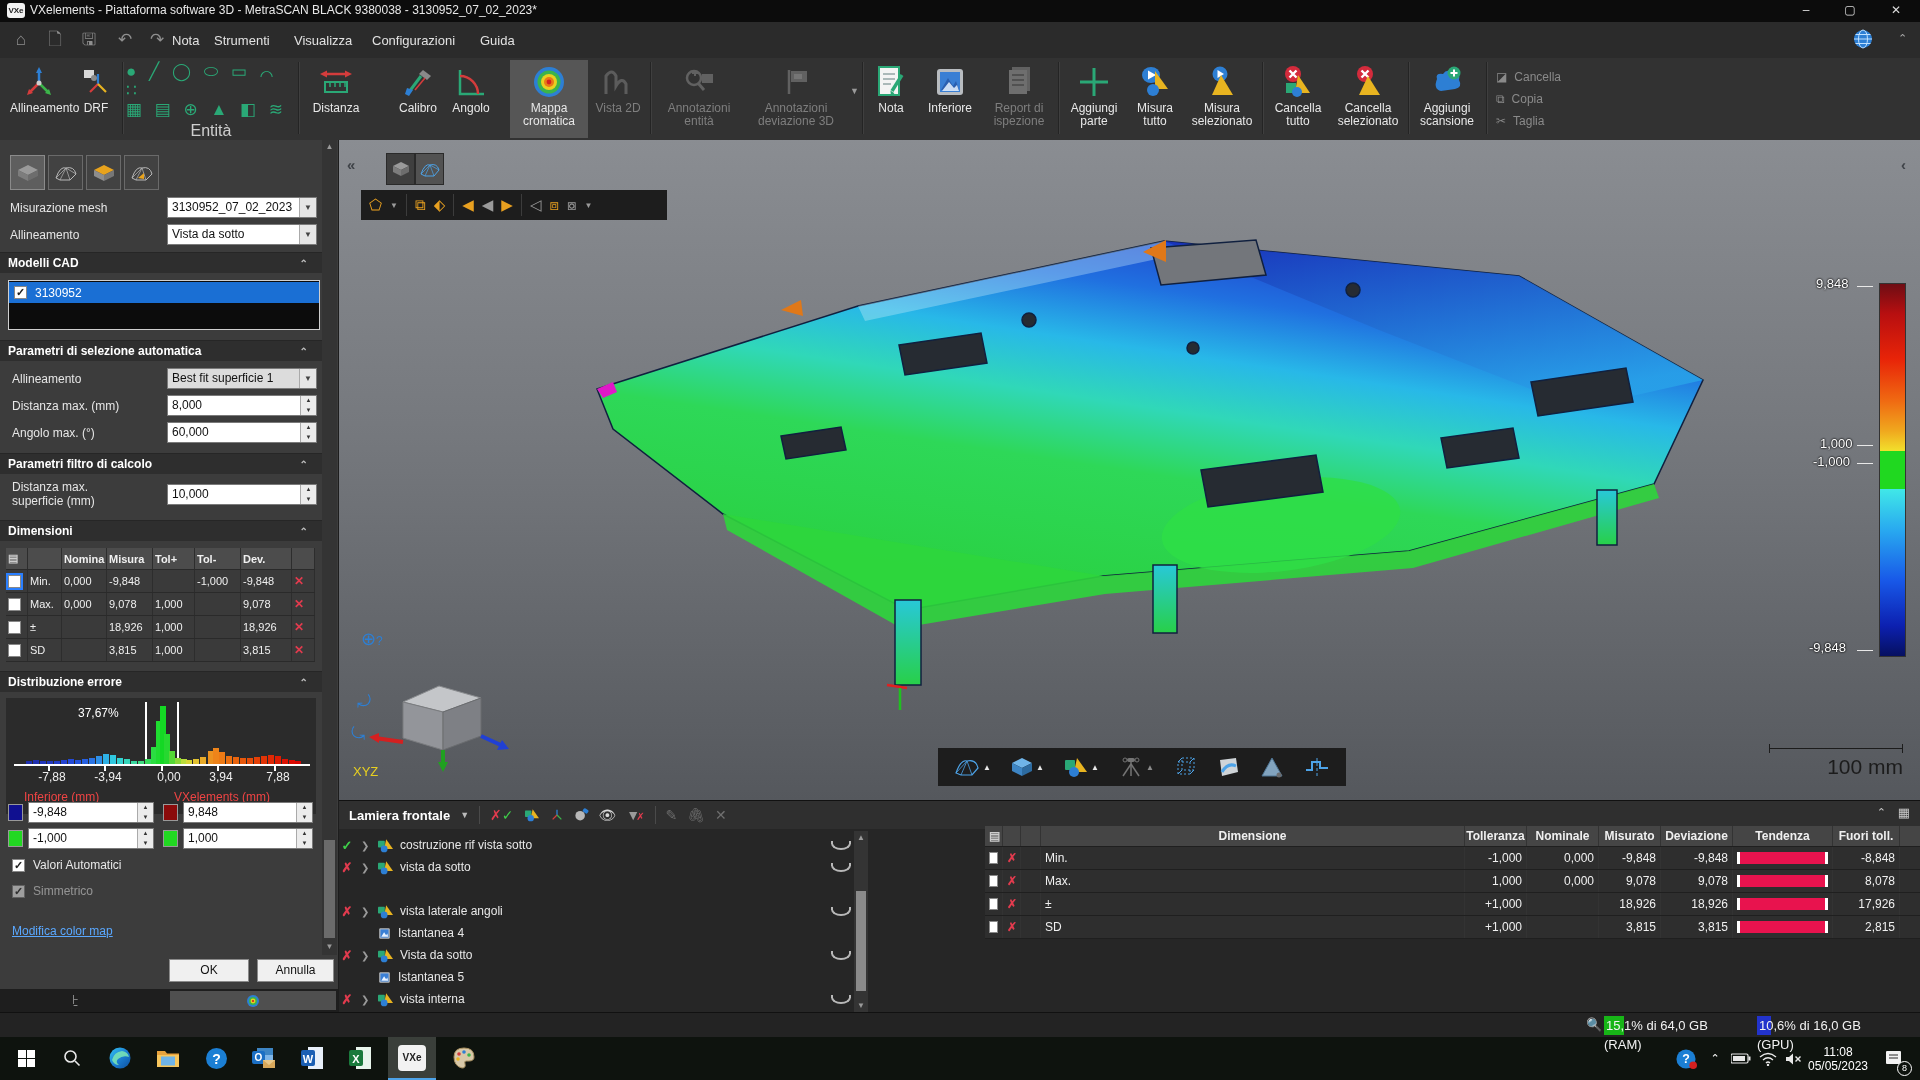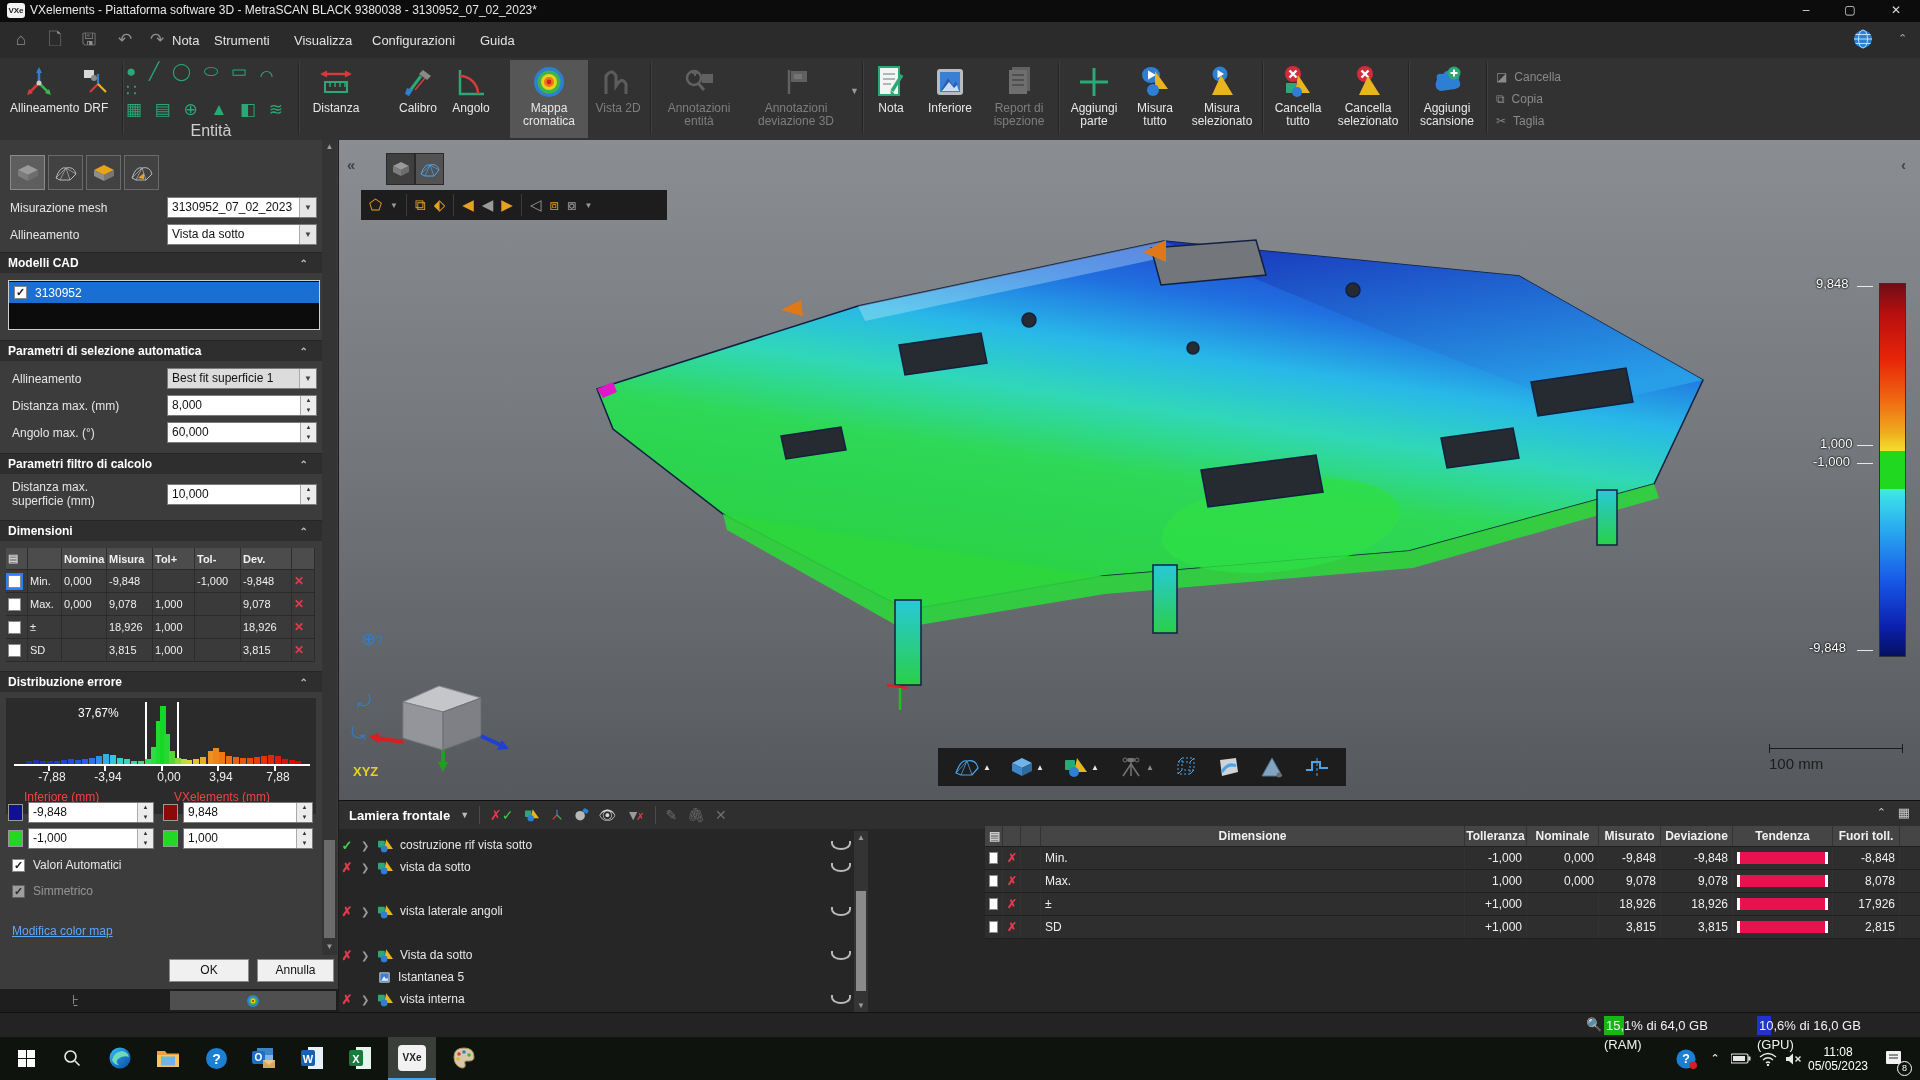--- a/index.html
+++ b/index.html
@@ -87,21 +87,21 @@
   .caret-up{color:#e8e8e8;font-size:8px;}
   
   #colorbar{position:absolute;left:1540px;top:143px;width:25px;height:372px;border:1px solid #333;}
   .cblb{position:absolute;font-size:13px;color:#fff;text-shadow:0 0 2px #000,0 0 2px #000;white-space:nowrap;}
   .cbline{position:absolute;height:1px;background:#e8e8e8;width:16px;}
   
   #scalebar{position:absolute;left:1430px;top:608px;width:134px;}
   #scalebar .line{height:1px;background:#1c1c1c;position:relative;}
   #scalebar .line:before,#scalebar .line:after{content:"";position:absolute;top:-4px;width:1px;height:9px;background:#1c1c1c;}
   #scalebar .line:before{left:0;} #scalebar .line:after{right:0;}
-  #scalebar .txt{text-align:left;font-size:15px;color:#1c1c1c;margin-top:6px;}
+  #scalebar .txt{text-align:right;font-size:21px;color:#1c1c1c;margin-top:6px;}
   
   #treepanel{position:absolute;left:339px;top:800px;width:646px;height:212px;background:#262626;border-top:1px solid #111;}
   #treehdr{position:absolute;left:0;top:0;width:100%;height:28px;background:#2f2f2f;display:flex;align-items:center;gap:10px;padding:0 10px;box-sizing:border-box;}
   #treehdr .name{font-size:13px;font-weight:bold;color:#fff;}
   #treehdr .ic{font-size:14px;}
   .trow{position:absolute;left:0;width:515px;height:22px;display:flex;align-items:center;gap:6px;font-size:12px;color:#e8e8e8;}
   .tst{width:16px;text-align:center;font-size:13px;font-weight:bold;}
   .texp{width:10px;color:#9a9a9a;font-size:10px;}
   .arc{position:absolute;left:492px;width:20px;height:9px;border:2px solid #b8b8b8;border-top:none;
        border-radius:0 0 18px 18px / 0 0 12px 12px;box-sizing:border-box;}
@@ -767,21 +767,21 @@
     <polygon points="70,6 112,18 74,32 34,22" fill="#c4c6c9" stroke="#8a8c8f"></polygon>
     <polygon points="34,22 74,32 74,70 34,58" fill="#93959a" stroke="#7a7c7f"></polygon>
     <polygon points="112,18 74,32 74,70 112,56" fill="#7e8085" stroke="#6a6c6f"></polygon>
     <line x1="34" y1="62" x2="6" y2="58" stroke="#d42020" stroke-width="4"></line>
         <polygon points="0,57 10,53 10,63" fill="#d42020"></polygon>
     <line x1="74" y1="70" x2="74" y2="86" stroke="#20a020" stroke-width="4"></line>
         <polygon points="74,92 69,82 79,82" fill="#20a020"></polygon>
     <line x1="112" y1="56" x2="134" y2="66" stroke="#2040d4" stroke-width="4"></line>
         <polygon points="140,69 128,70 133,60" fill="#2040d4"></polygon>
   </svg>
-  <div class="abs" style="left:14px;top:624px;font-size:13px;font-weight:bold">
+  <div class="abs" style="left:14px;top:624px;font-size:13px;font-weight:normal">
     <span style="color:#e8d020">XYZ</span>
   </div>
 
   <div id="botbar">
     <div class="bbi">
       <svg width="26" height="20" viewBox="0 0 26 20">
             <path d="M2 16 Q7 2 13 4 Q22 2 24 11 L18 18 L7 18 Z" fill="none" stroke="#4da3e8" stroke-width="1.2"></path>
             <path d="M2 16 L13 4 M7 18 L13 4 M18 18 L13 4" stroke="#4da3e8" stroke-width="0.8" fill="none"></path>
           </svg>
       <span class="caret-up">▲</span>
@@ -922,20 +922,30 @@
   <div class="trow" style="top:99px">
     <span class="tst" style="color:#e23b4e">✗</span>
     <span class="texp">❯</span>
     <svg width="17" height="15" viewBox="0 0 24 22">
           <rect x="1" y="4" width="10" height="10" rx="1" fill="#2aa876"></rect>
           <polygon points="13,2 23,16 10,16" fill="#e8b420"></polygon>
           <circle cx="10" cy="16" r="5" fill="#2d7fd4"></circle>
         </svg>
     <span>vista laterale angoli</span>
     <span class="arc"></span>
+  </div>
+  <div class="trow" style="top:121px">
+    <span class="tst"></span>
+        <span class="texp"></span>
+    <svg width="15" height="13" viewBox="0 0 34 32">
+          <rect x="4" y="3" width="26" height="26" rx="3" fill="#b8bcc0"></rect>
+          <rect x="7" y="6" width="20" height="20" fill="#3a7fd4"></rect>
+          <polygon points="9,24 16,13 21,20 24,16 26,24" fill="#e8f2ff"></polygon>
+        </svg>
+    <span>Istantanea 4</span>
   </div>
   <div class="trow" style="top:143px">
     <span class="tst" style="color:#e23b4e">✗</span>
     <span class="texp">❯</span>
     <svg width="17" height="15" viewBox="0 0 24 22">
           <rect x="1" y="4" width="10" height="10" rx="1" fill="#2aa876"></rect>
           <polygon points="13,2 23,16 10,16" fill="#e8b420"></polygon>
           <circle cx="10" cy="16" r="5" fill="#2d7fd4"></circle>
         </svg>
     <span>Vista da sotto</span>

